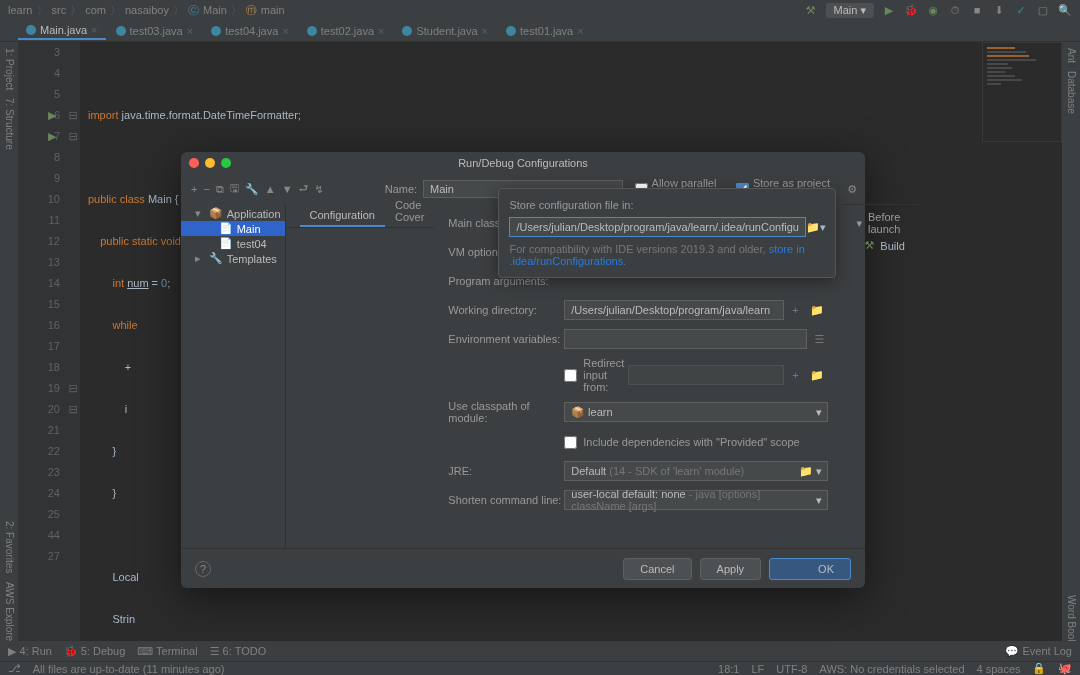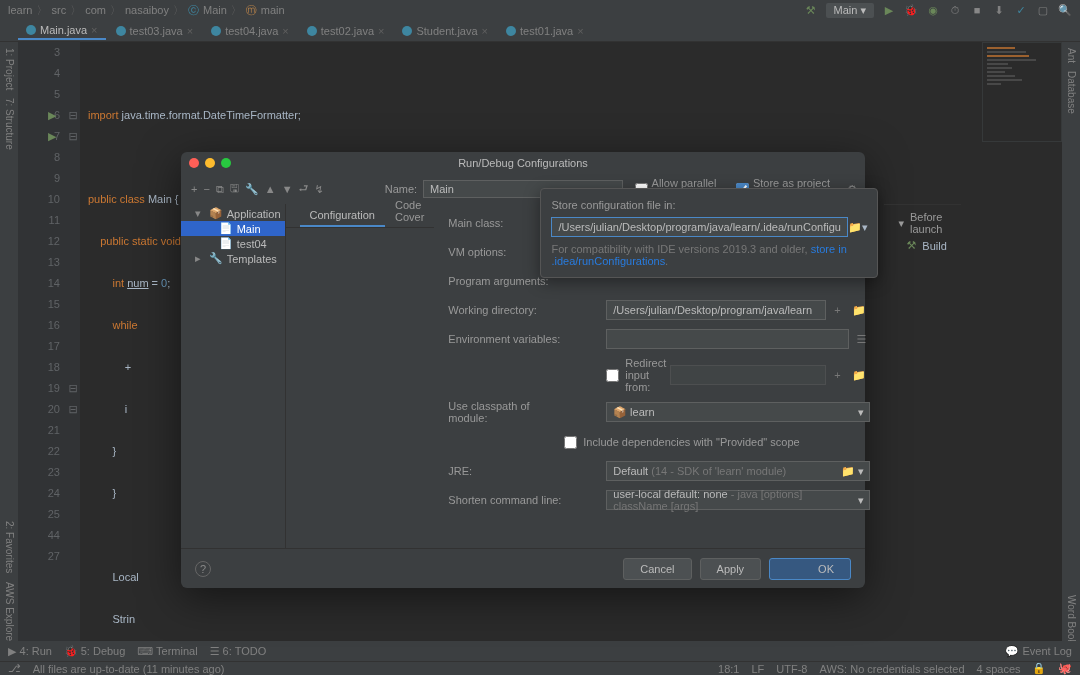--- a/index.html
+++ b/index.html
@@ -76,21 +76,21 @@
 .tree-item .arrow { width: 10px; color: #888; }
 
 .dlg-content { flex: 1; display: flex; flex-direction: row; }
 .tabs-row { height: 24px; display: flex; align-items: flex-end; border-bottom: 1px solid #323232; padding-left: 14px; gap: 0; position: relative; }
 .dlg-tab { padding: 4px 10px; color: #999; }
 .dlg-tab.active { color: #bbb; border-bottom: 2px solid #4a88c7; }
 
 .form { padding: 8px 14px; position: relative; }
 .form-row { display: flex; align-items: center; margin-bottom: 7px; min-height: 22px; }
 .form-row .lbl { width: 116px; color: #999; }
-.form-row .val-wrap { flex: 1; display: flex; align-items: center; gap: 4px; margin-left: 42px; }
+.form-row .val-wrap { flex: 1; display: flex; align-items: center; gap: 4px; }
 .form-row input[type=text], .form-row .select { background: #45494a; border: 1px solid #5e6060; color: #bbb; padding: 2px 6px; flex: 1; height: 20px; display: flex; align-items: center; }
 .form-row .select { justify-content: space-between; }
 .form-row .suffix-icon { color: #777; padding: 0 4px; }
 .form-row .chk { display: flex; align-items: center; gap: 6px; color: #999; }
 .form-row.sub { padding-left: 116px; }
 input.readonly { color: #888; }
 
 
 .popover { position: absolute; right: 6px; top: -16px; width: 338px; background: #3c3f41; border: 1px solid #555; border-radius: 4px; padding: 10px; box-shadow: 0 4px 16px rgba(0,0,0,0.4); }
 .popover .pop-lbl { color: #999; margin-bottom: 6px; }

